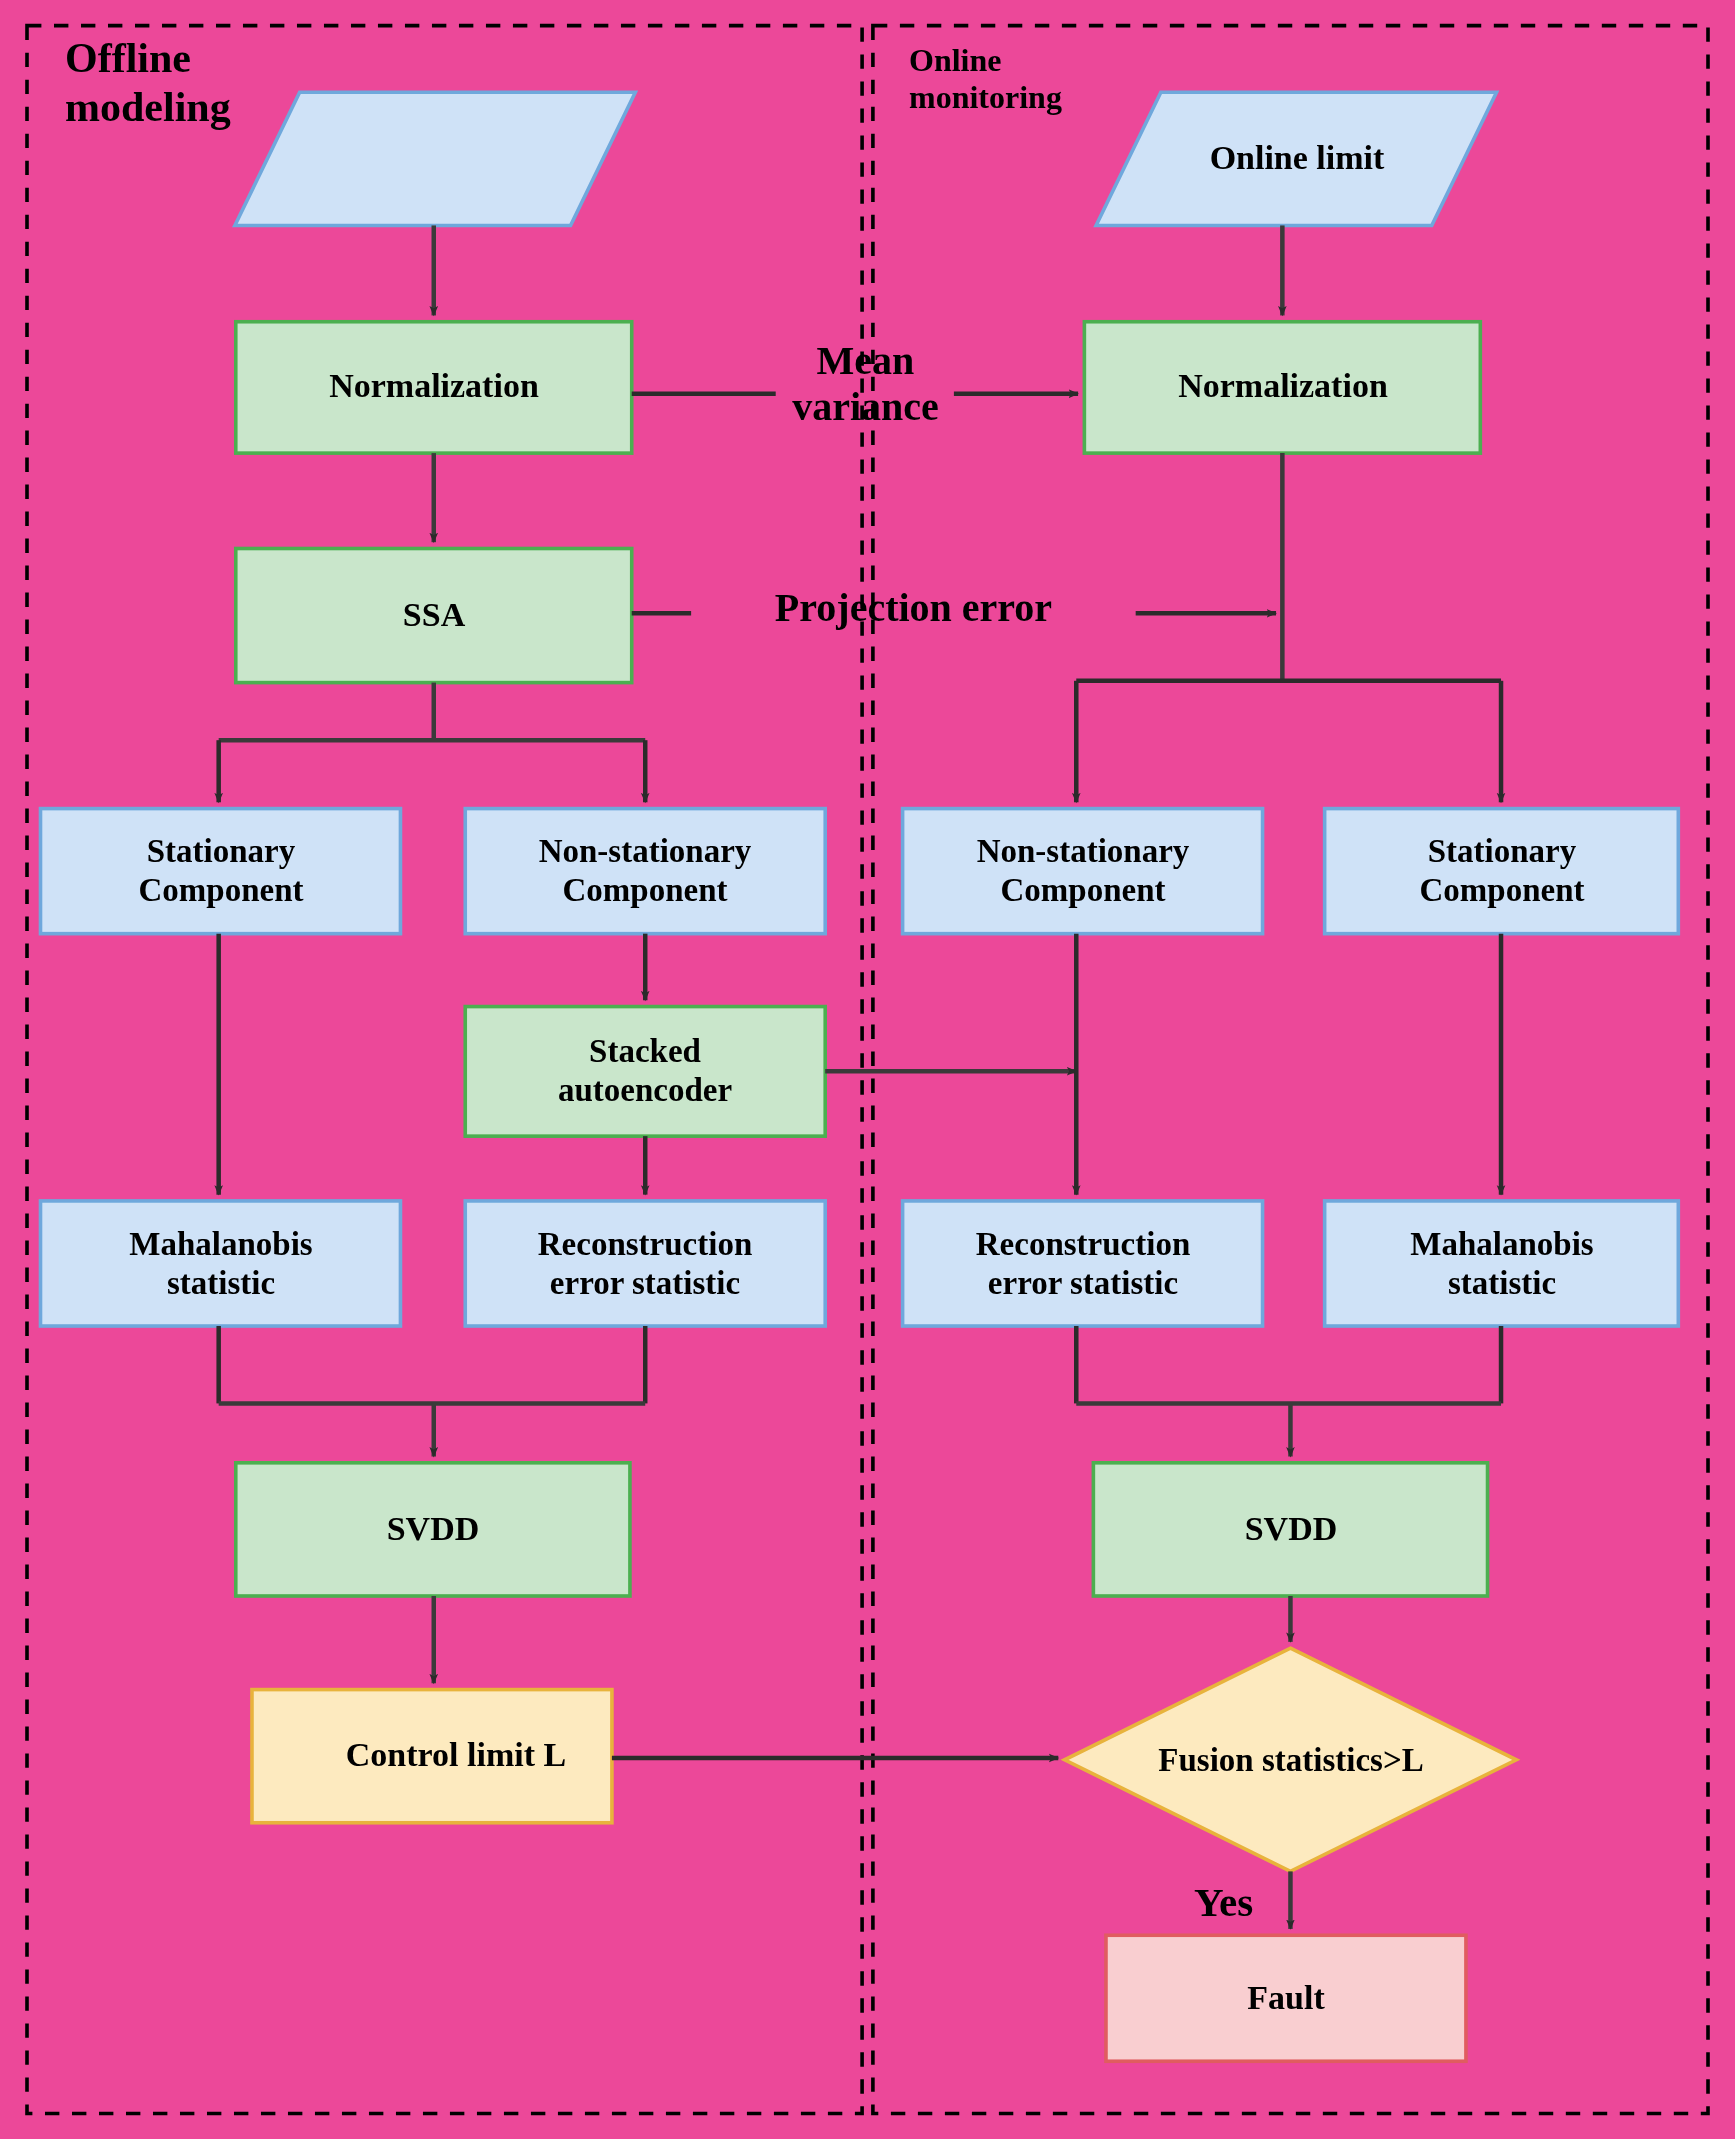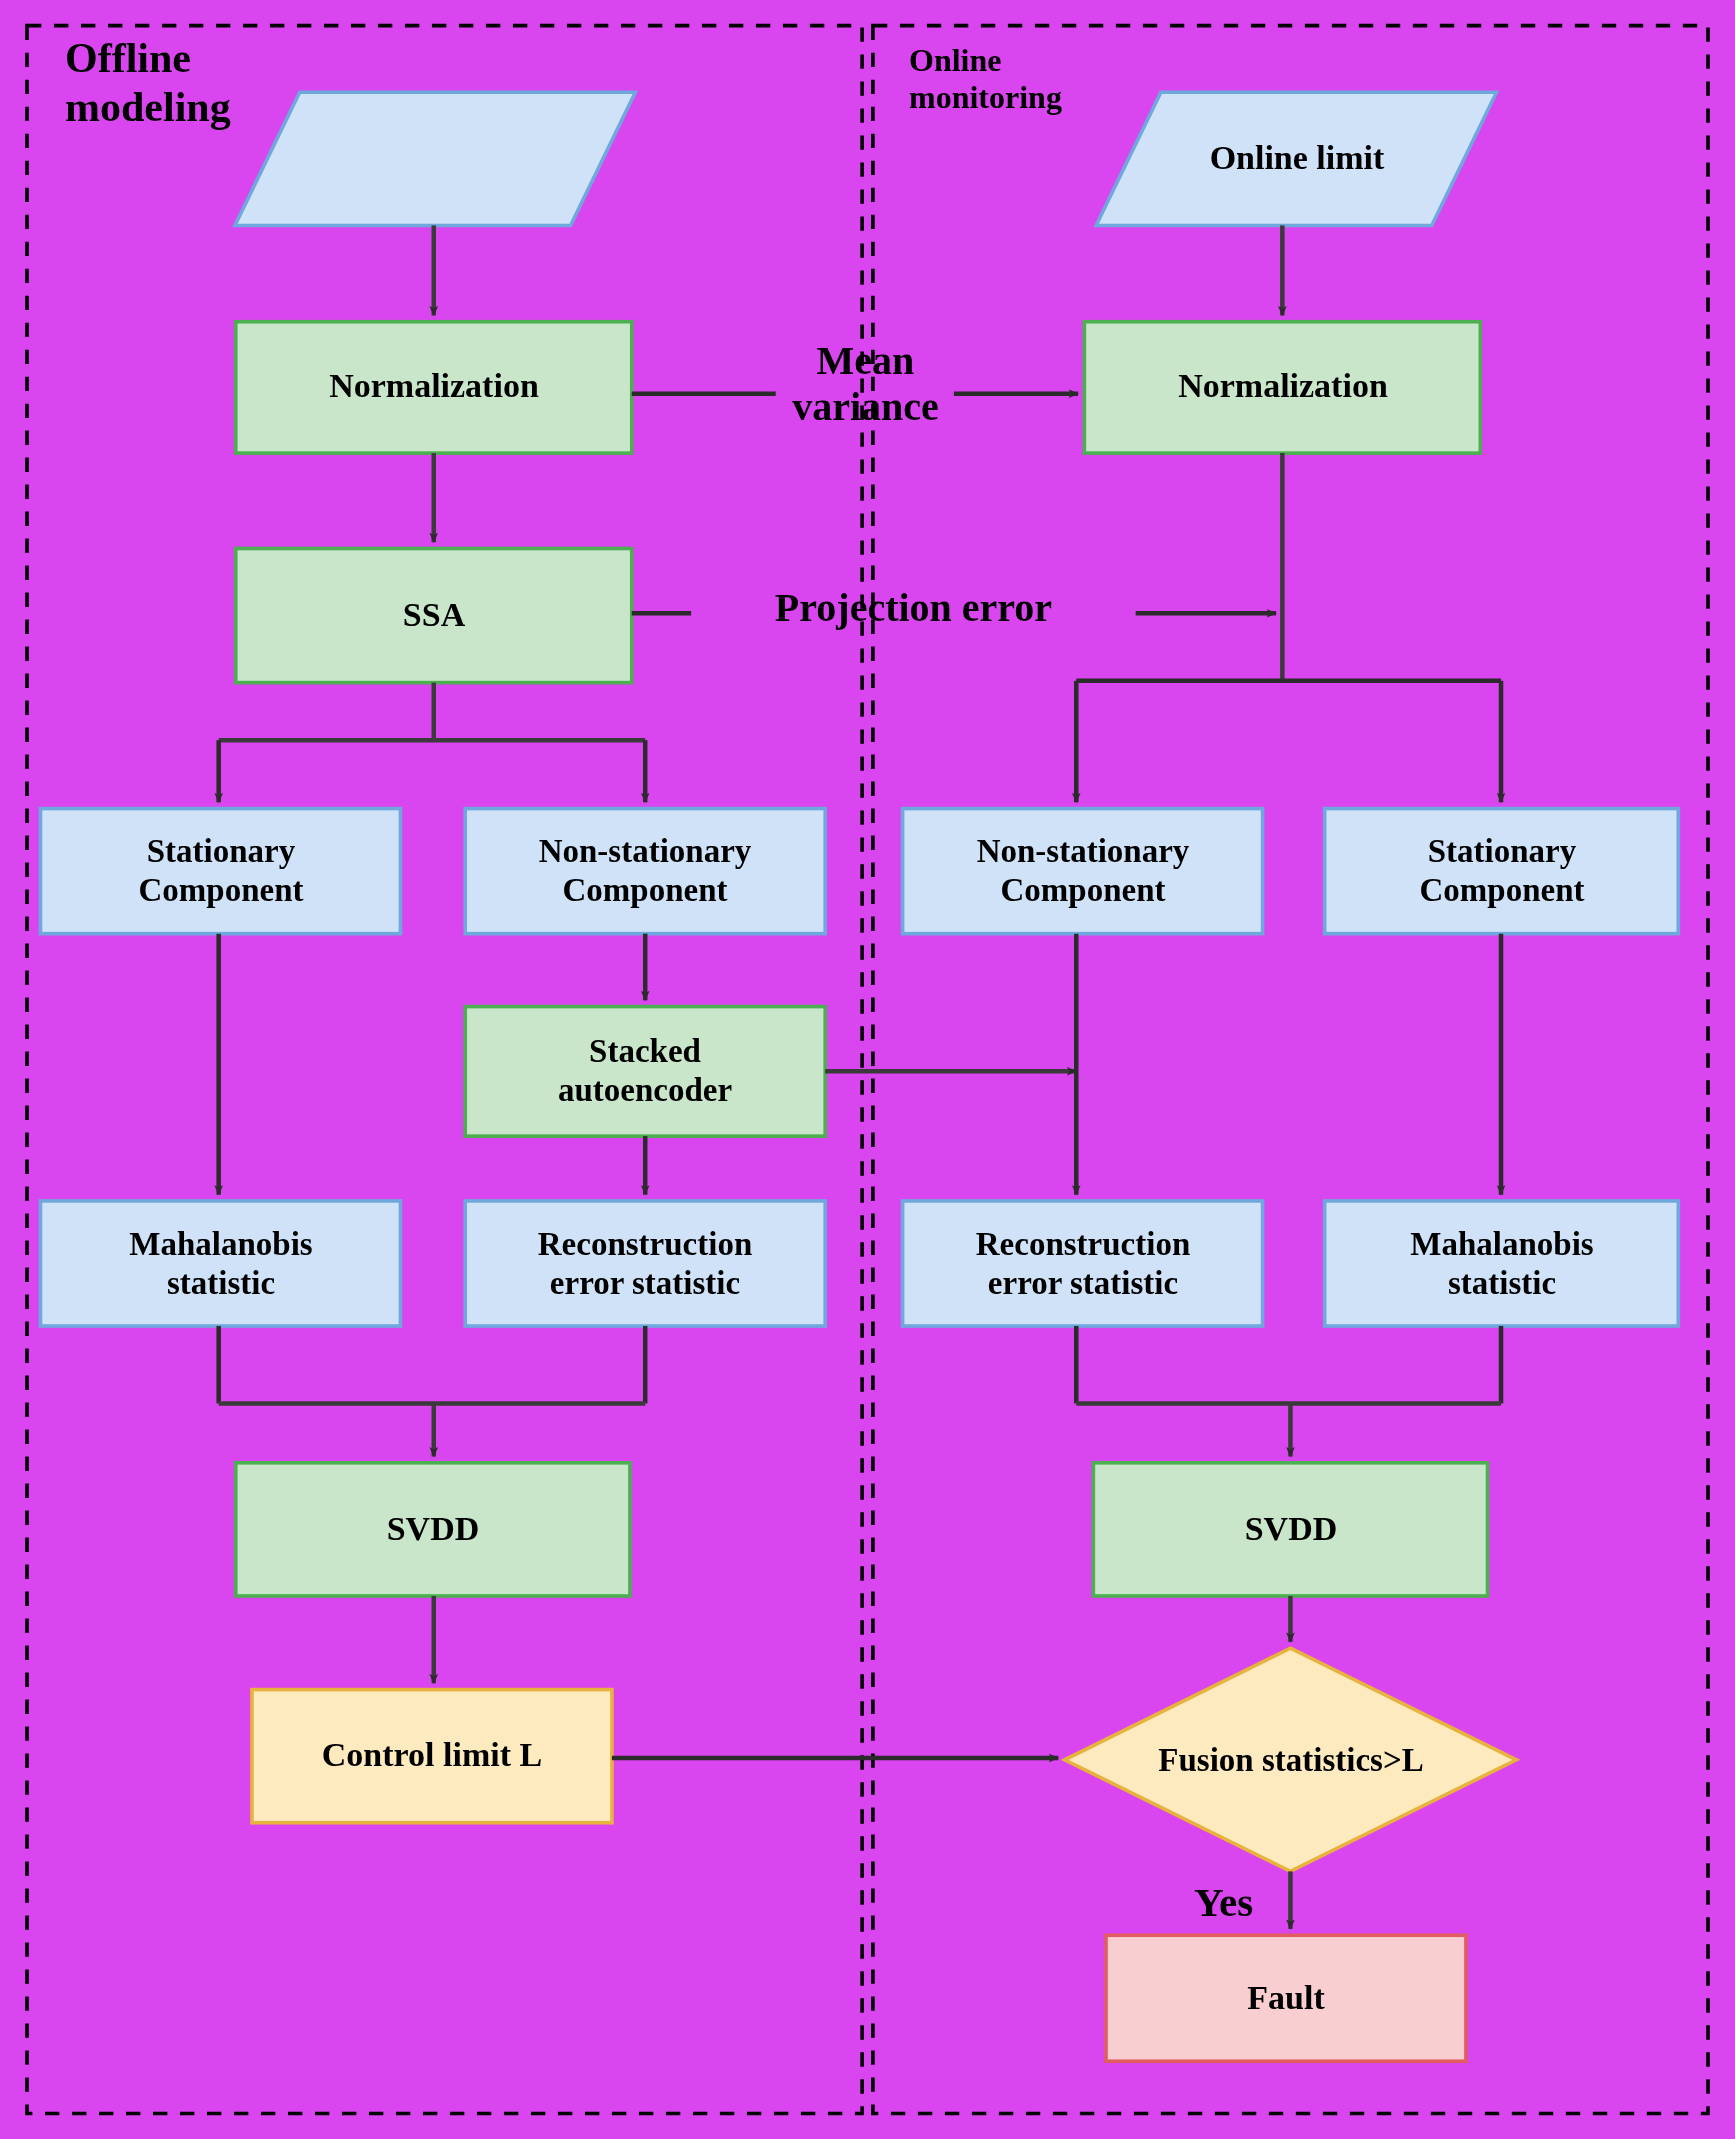--- a/index.html
+++ b/index.html
@@ -4,21 +4,21 @@
 <style>
   html, body {
     margin: 0;
     padding: 0;
     background: #ffffff;
   }
   #canvas {
     position: relative;
     width: 1735px;
     height: 2140px;
-    background: #d946ef;
+    background: #ec4899;
     font-family: "Liberation Serif", "DejaVu Serif", serif;
     overflow: hidden;
   }
   svg.layer {
     position: absolute;
     left: 0;
     top: 0;
     width: 1735px;
     height: 2140px;
   }
@@ -177,21 +177,21 @@
 autoencoder</div>
 
   <div class="node-label" style="left:41px; top:1201px; width:360px; height:125px; font-size:33px;">Mahalanobis
 statistic</div>
 
   <div class="node-label" style="left:465px; top:1201px; width:360px; height:125px; font-size:33px;">Reconstruction
 error statistic</div>
 
   <div class="node-label" style="left:236px; top:1463px; width:394px; height:133px; font-size:34px;">SVDD</div>
 
-  <div class="node-label" style="left:252px; top:1689px; width:360px; height:133px; font-size:34px;">Control limit L</div>
+  <div class="node-label" style="left:252px; top:1689px; width:360px; height:133px; font-size:34px;padding-left:24px;">Control limit L</div>
 
   <div class="node-label" style="left:1117px; top:92px; width:360px; height:133px; font-size:34px;">Online limit</div>
 
   <div class="node-label" style="left:1085px; top:321px; width:396px; height:131px; font-size:34px;">Normalization</div>
 
   <div class="node-label" style="left:903px; top:808px; width:360px; height:125px; font-size:33px;">Non-stationary
 Component</div>
 
   <div class="node-label" style="left:1325px; top:808px; width:354px; height:125px; font-size:33px;">Stationary
 Component</div>

